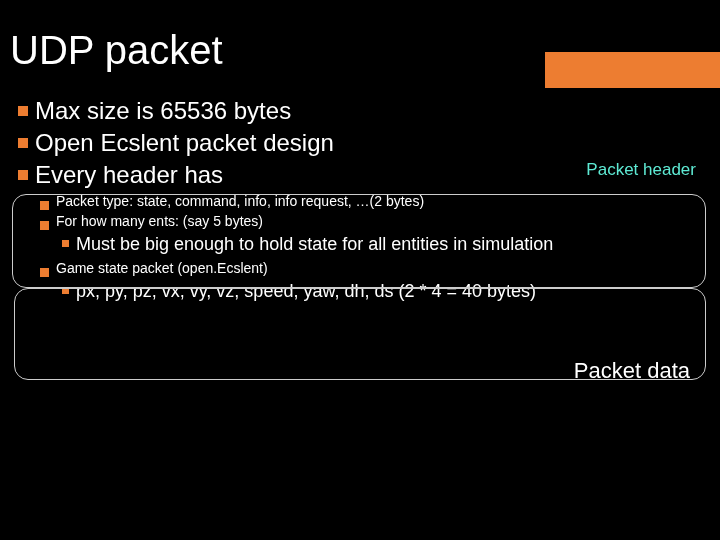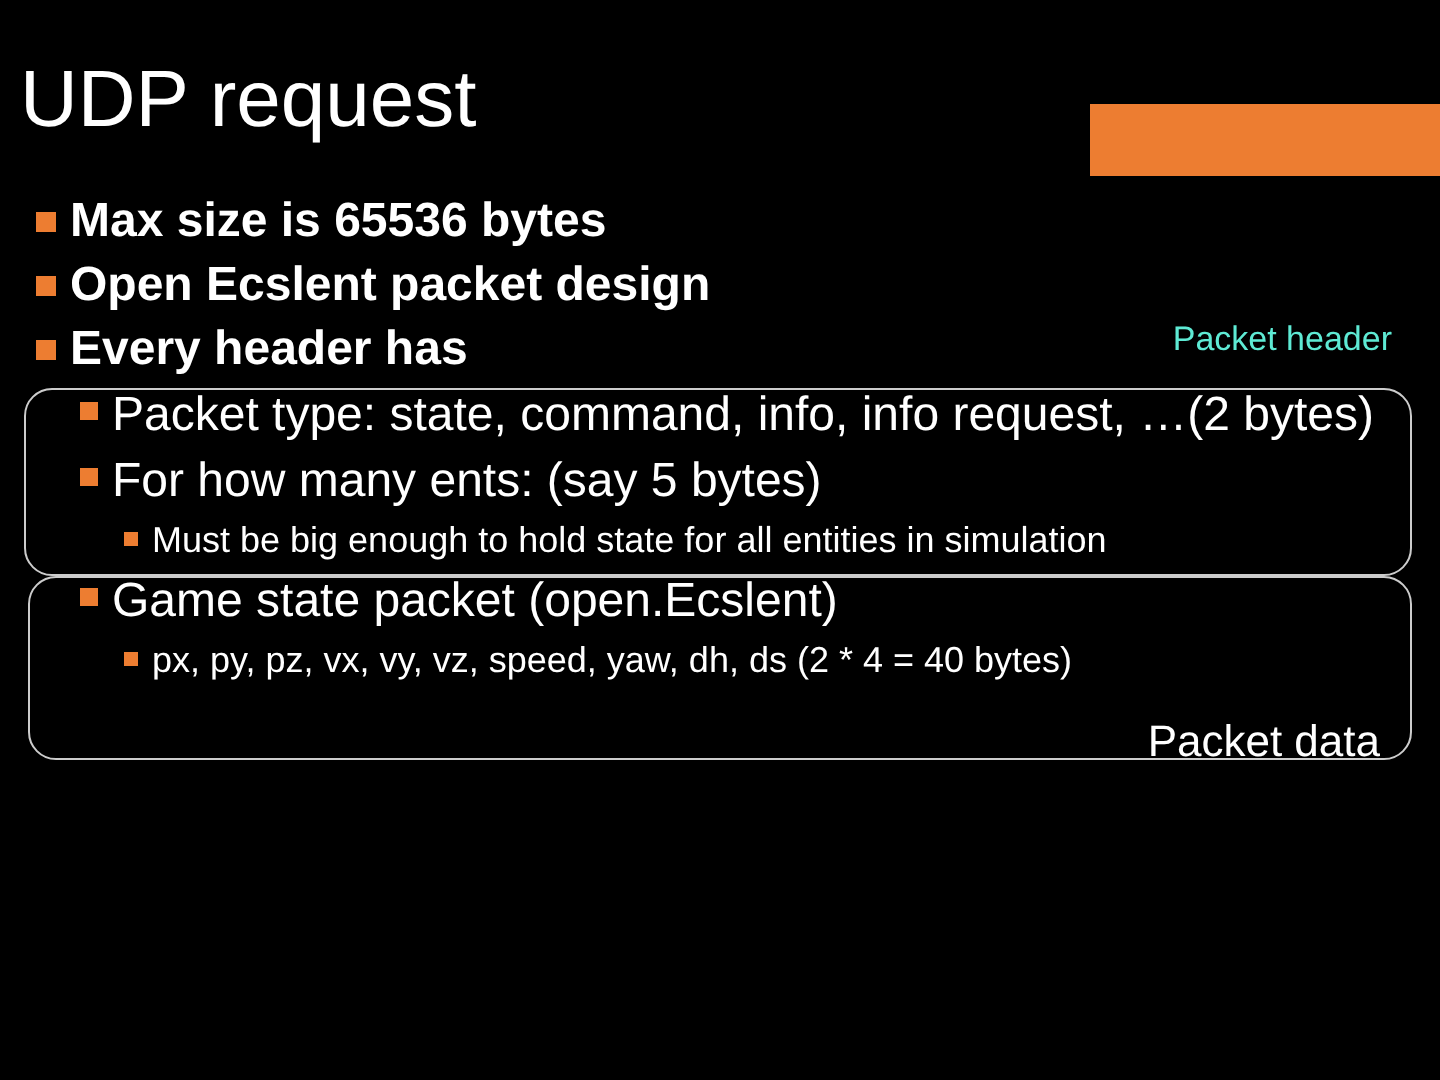--- a/index.html
+++ b/index.html
@@ -32,22 +32,22 @@
     position: absolute;
     top: 96px;
     left: 18px;
     right: 18px;
   }
   .bullet-row {
     display: flex;
     align-items: flex-start;
     margin-bottom: 2px;
   }
-  .bullet-l1 { padding-left: 0; font-size: 24px; line-height: 1.25; font-weight: bold; }
-  .bullet-l2 { padding-left: 22px; font-size: 24px; line-height: 1.3; }
+  .bullet-l1 { padding-left: 0; font-size: 24px; line-height: 1.25; }
+  .bullet-l2 { padding-left: 22px; font-size: 14px; line-height: 1.3; }
   .bullet-l3 { padding-left: 44px; font-size: 18px; line-height: 1.35; }
   .sq {
     flex-shrink: 0;
     margin-top: 9px;
     margin-right: 7px;
     background: #ed7d31;
   }
   .sq-l1 { width: 10px; height: 10px; margin-top: 10px; }
   .sq-l2 { width: 9px; height: 9px; margin-top: 9px; }
   .sq-l3 { width: 7px; height: 7px; margin-top: 8px; }
@@ -84,21 +84,21 @@
     left: 14px;
     width: 692px;
     height: 92px;
   }
 </style>
 </head>
 <body>
 
 <div class="accent-bar"></div>
 
-<h1 class="title">UDP request</h1>
+<h1 class="title">UDP packet</h1>
 
 <div class="label-header">Packet header</div>
 
 <div class="content">
 
   <div class="bullet-row bullet-l1">
     <span class="sq sq-l1"></span>
     <span class="txt">Max size is 65536 bytes</span>
   </div>
   <div class="bullet-row bullet-l1">

